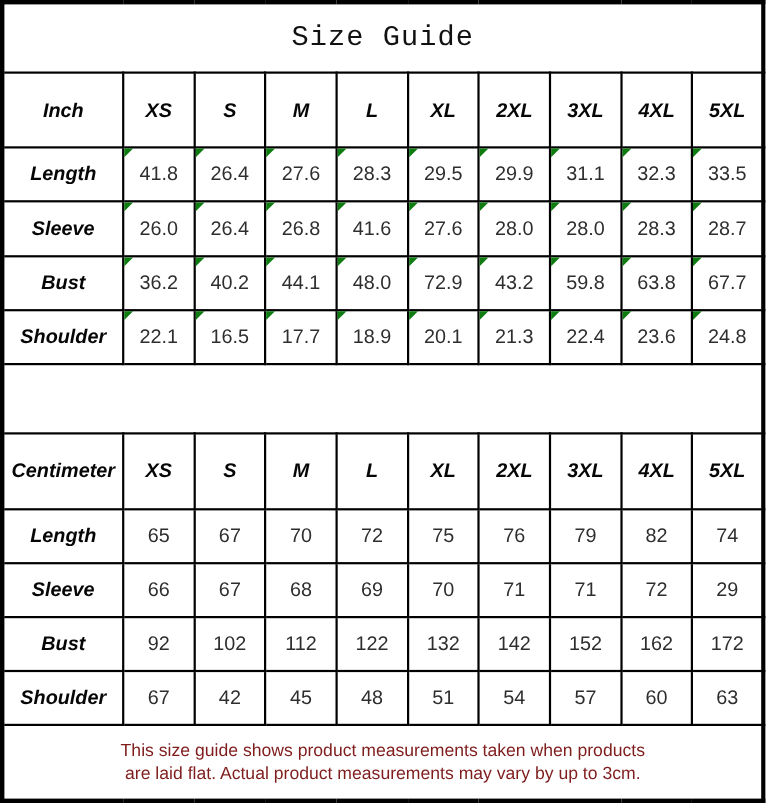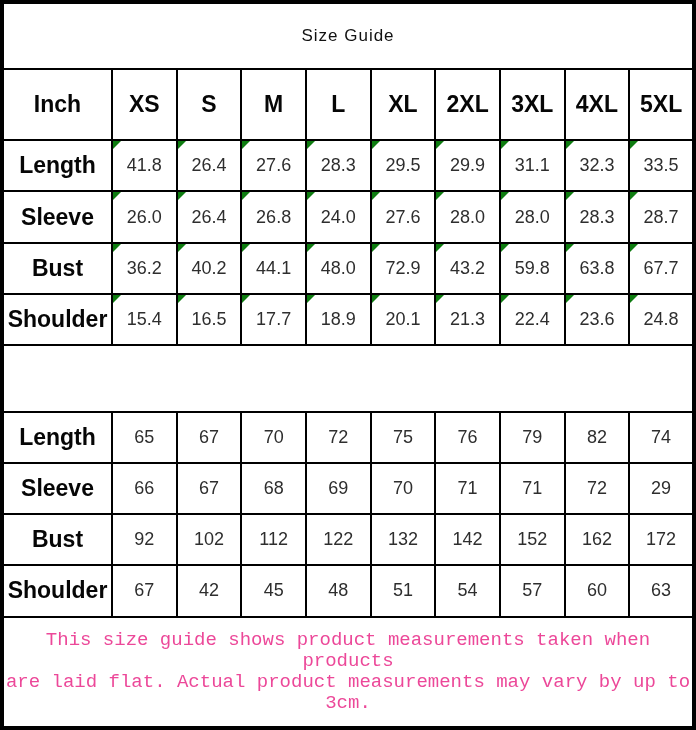--- a/index.html
+++ b/index.html
@@ -13,52 +13,53 @@
   table.size-guide {
     width: 696px; height: 730px;
     border-collapse: collapse;
     table-layout: fixed;
     border: 4px solid var(--border);
     background: #fff;
   }
   td { border: 2px solid var(--border); text-align: center; vertical-align: middle; padding: 0; }
   tr.title-row td {
     height: 52px;
-    font-family: Liberation Sans, sans-serif;
-    font-size: 17px;
+    font-family: Liberation Mono, monospace;
+    font-size: 26px;
     letter-spacing: 1px;
     color: #111;
   }
   tr.header-row td, td.lbl {
     font-family: "Liberation Sans", "DejaVu Sans", sans-serif;
     font-weight: bold;
-    font-size: 23px;
+    font-size: 18px;
     color: #060606;
+    font-style: italic;
   }
   tr.header-row { height: 56px; }
   tr.data-row  { height: 40px; }
   td.val {
     position: relative;
     font-family: "Liberation Sans", "DejaVu Sans", sans-serif;
     font-size: 18px;
     color: #2e2e2e;
   }
   span.tri {
     position: absolute; top: 0; left: 0;
     width: 0; height: 0;
     border-top: 8px solid var(--green);
     border-right: 8px solid transparent;
   }
   tr.gap-row td { height: 52px; }
   tr.footer-row td {
     height: 56px;
-    font-family: Liberation Mono, monospace;
-    font-size: 19px;
+    font-family: Liberation Sans, sans-serif;
+    font-size: 16px;
     line-height: 21px;
-    color: #ec4899;
+    color: #7f1d1d;
   }
 </style>
 </head>
 <body>
 
 <table class="size-guide">
   <colgroup>
     <col style="width:110px">
     <col>
       <col>
@@ -98,58 +99,70 @@
         <td class="val"><span class="tri"></span><span class="num">29.9</span></td>
         <td class="val"><span class="tri"></span><span class="num">31.1</span></td>
         <td class="val"><span class="tri"></span><span class="num">32.3</span></td>
         <td class="val"><span class="tri"></span><span class="num">33.5</span></td>
       </tr>
       <tr class="data-row">
         <td class="lbl">Sleeve</td>
         <td class="val"><span class="tri"></span><span class="num">26.0</span></td>
         <td class="val"><span class="tri"></span><span class="num">26.4</span></td>
         <td class="val"><span class="tri"></span><span class="num">26.8</span></td>
-        <td class="val"><span class="tri"></span><span class="num">24.0</span></td>
+        <td class="val"><span class="tri"></span><span class="num">41.6</span></td>
         <td class="val"><span class="tri"></span><span class="num">27.6</span></td>
         <td class="val"><span class="tri"></span><span class="num">28.0</span></td>
         <td class="val"><span class="tri"></span><span class="num">28.0</span></td>
         <td class="val"><span class="tri"></span><span class="num">28.3</span></td>
         <td class="val"><span class="tri"></span><span class="num">28.7</span></td>
       </tr>
       <tr class="data-row">
         <td class="lbl">Bust</td>
         <td class="val"><span class="tri"></span><span class="num">36.2</span></td>
         <td class="val"><span class="tri"></span><span class="num">40.2</span></td>
         <td class="val"><span class="tri"></span><span class="num">44.1</span></td>
         <td class="val"><span class="tri"></span><span class="num">48.0</span></td>
         <td class="val"><span class="tri"></span><span class="num">72.9</span></td>
         <td class="val"><span class="tri"></span><span class="num">43.2</span></td>
         <td class="val"><span class="tri"></span><span class="num">59.8</span></td>
         <td class="val"><span class="tri"></span><span class="num">63.8</span></td>
         <td class="val"><span class="tri"></span><span class="num">67.7</span></td>
       </tr>
       <tr class="data-row">
         <td class="lbl">Shoulder</td>
-        <td class="val"><span class="tri"></span><span class="num">15.4</span></td>
+        <td class="val"><span class="tri"></span><span class="num">22.1</span></td>
         <td class="val"><span class="tri"></span><span class="num">16.5</span></td>
         <td class="val"><span class="tri"></span><span class="num">17.7</span></td>
         <td class="val"><span class="tri"></span><span class="num">18.9</span></td>
         <td class="val"><span class="tri"></span><span class="num">20.1</span></td>
         <td class="val"><span class="tri"></span><span class="num">21.3</span></td>
         <td class="val"><span class="tri"></span><span class="num">22.4</span></td>
         <td class="val"><span class="tri"></span><span class="num">23.6</span></td>
         <td class="val"><span class="tri"></span><span class="num">24.8</span></td>
       </tr>
     </tbody>
   <tbody>
     <tr class="gap-row">
       <td colspan="10"></td>
     </tr>
   </tbody>
   <tbody>
+      <tr class="header-row">
+        <td class="hdr">Centimeter</td>
+        <td class="hdr">XS</td>
+        <td class="hdr">S</td>
+        <td class="hdr">M</td>
+        <td class="hdr">L</td>
+        <td class="hdr">XL</td>
+        <td class="hdr">2XL</td>
+        <td class="hdr">3XL</td>
+        <td class="hdr">4XL</td>
+        <td class="hdr">5XL</td>
+      </tr>
       <tr class="data-row">
         <td class="lbl">Length</td>
         <td class="val"><span class="num">65</span></td>
         <td class="val"><span class="num">67</span></td>
         <td class="val"><span class="num">70</span></td>
         <td class="val"><span class="num">72</span></td>
         <td class="val"><span class="num">75</span></td>
         <td class="val"><span class="num">76</span></td>
         <td class="val"><span class="num">79</span></td>
         <td class="val"><span class="num">82</span></td>

